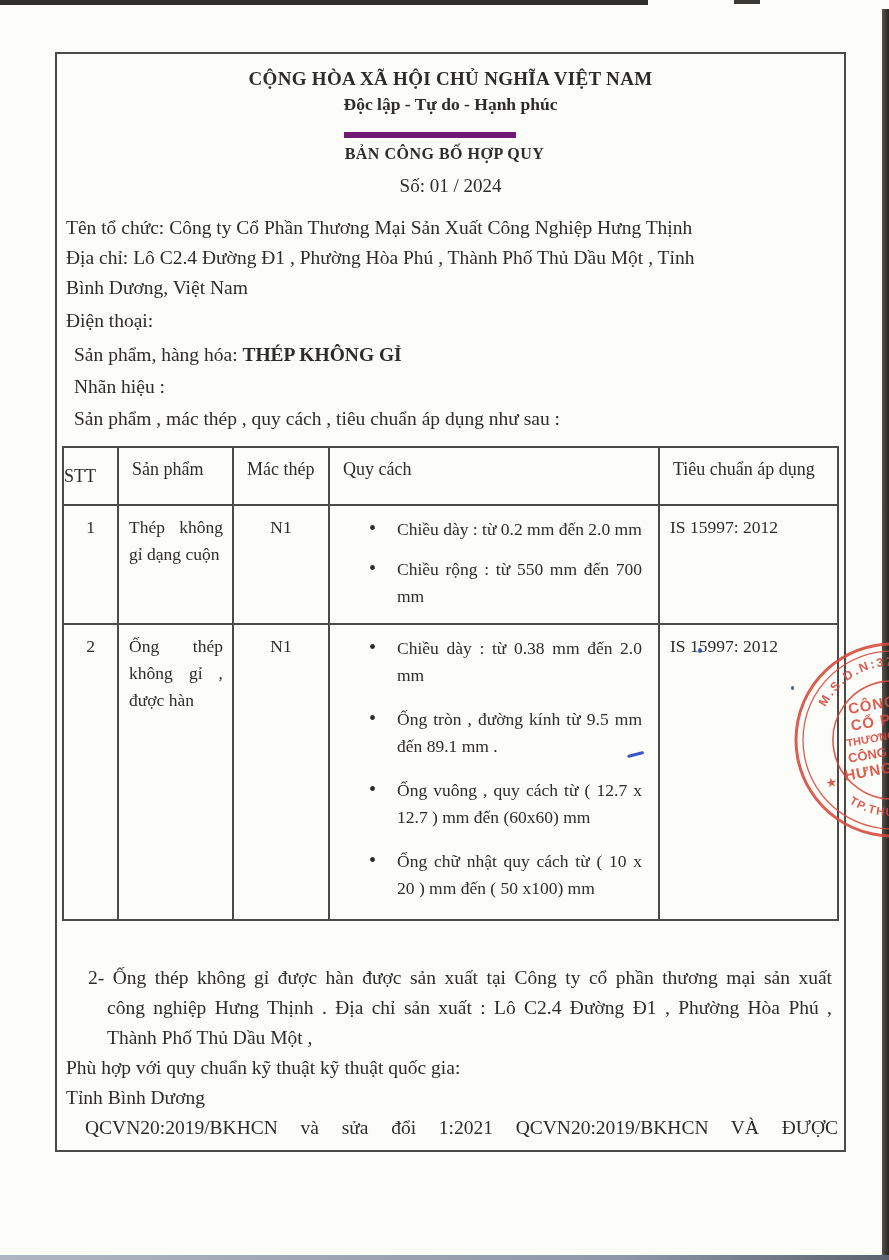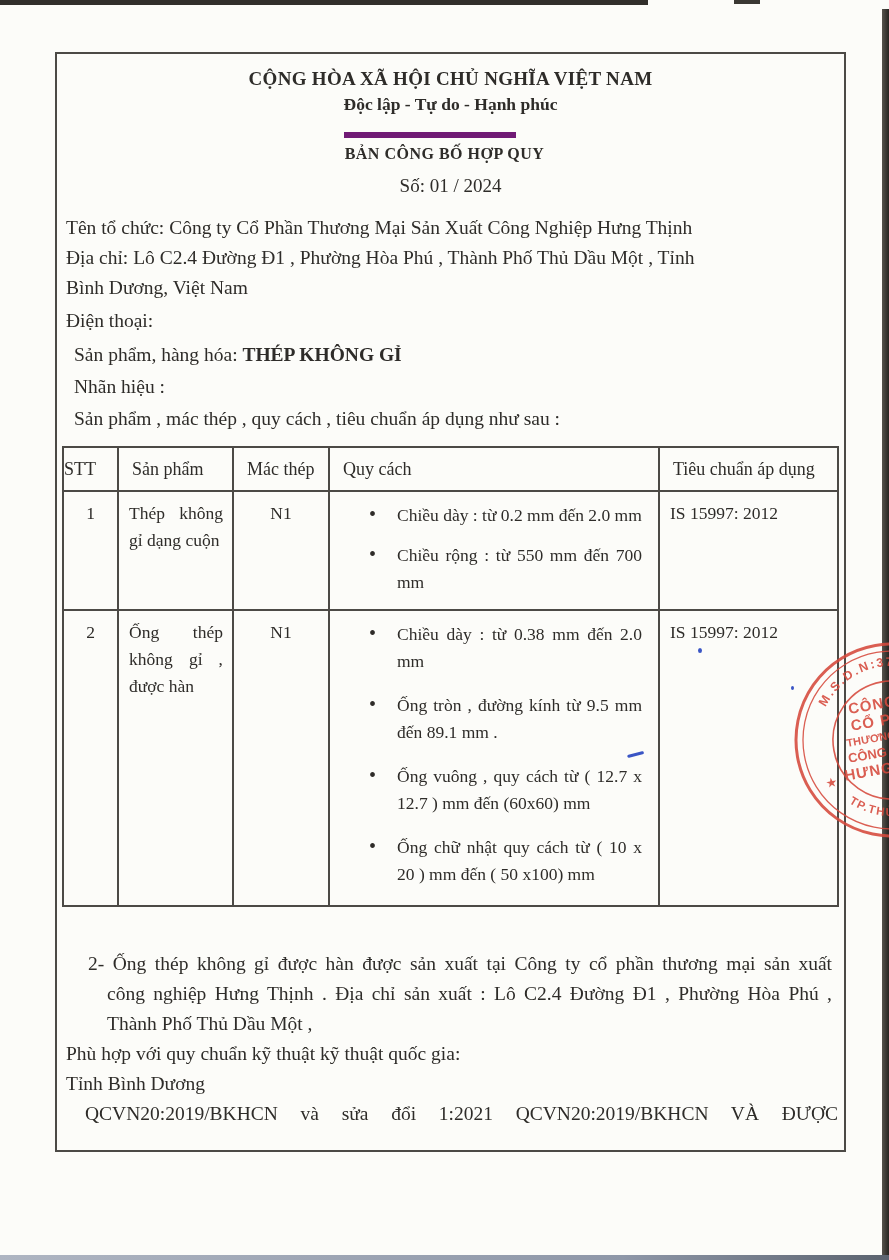--- a/index.html
+++ b/index.html
@@ -30,21 +30,21 @@
 
   .para{font-size:19.5px;line-height:30px;margin:0 12px 0 9px;}
   .first{margin-top:14px;}
   .indent{margin-left:17px;}
   .bold{font-weight:bold;}
 
   
   table.spec{border-collapse:collapse;table-layout:fixed;margin:12px 0 0 5px;
     font-size:17.5px;line-height:27px;}
   table.spec,.spec td,.spec th{border:2px solid #4c4a46;}
-  .spec th{font-weight:normal;font-size:18px;text-align:left;padding:0 0 0 13px;height:42px;vertical-align:middle;}
+  .spec th{font-weight:normal;font-size:18px;text-align:left;padding:0 0 14px 13px;height:42px;vertical-align:middle;}
   .spec th.c{padding:0;}
   .spec td{vertical-align:top;padding:8px 6px 0 10px;}
   .spec td.c{text-align:center;padding-left:0;padding-right:0;}
   .spec td.just{text-align:justify;padding-right:9px;}
   .row1{height:91px;}
   .row2{height:234px;}
   ul.specs{list-style:none;margin:2px 0 0 0;padding:0 10px 0 0;}
   ul.specs li{position:relative;margin:0 0 13px 57px;text-align:justify;}
   ul.specs li::before{content:"\2022";position:absolute;left:-28px;top:-1px;font-size:20px;}
   .r2 ul.specs li{margin-bottom:17px;}

